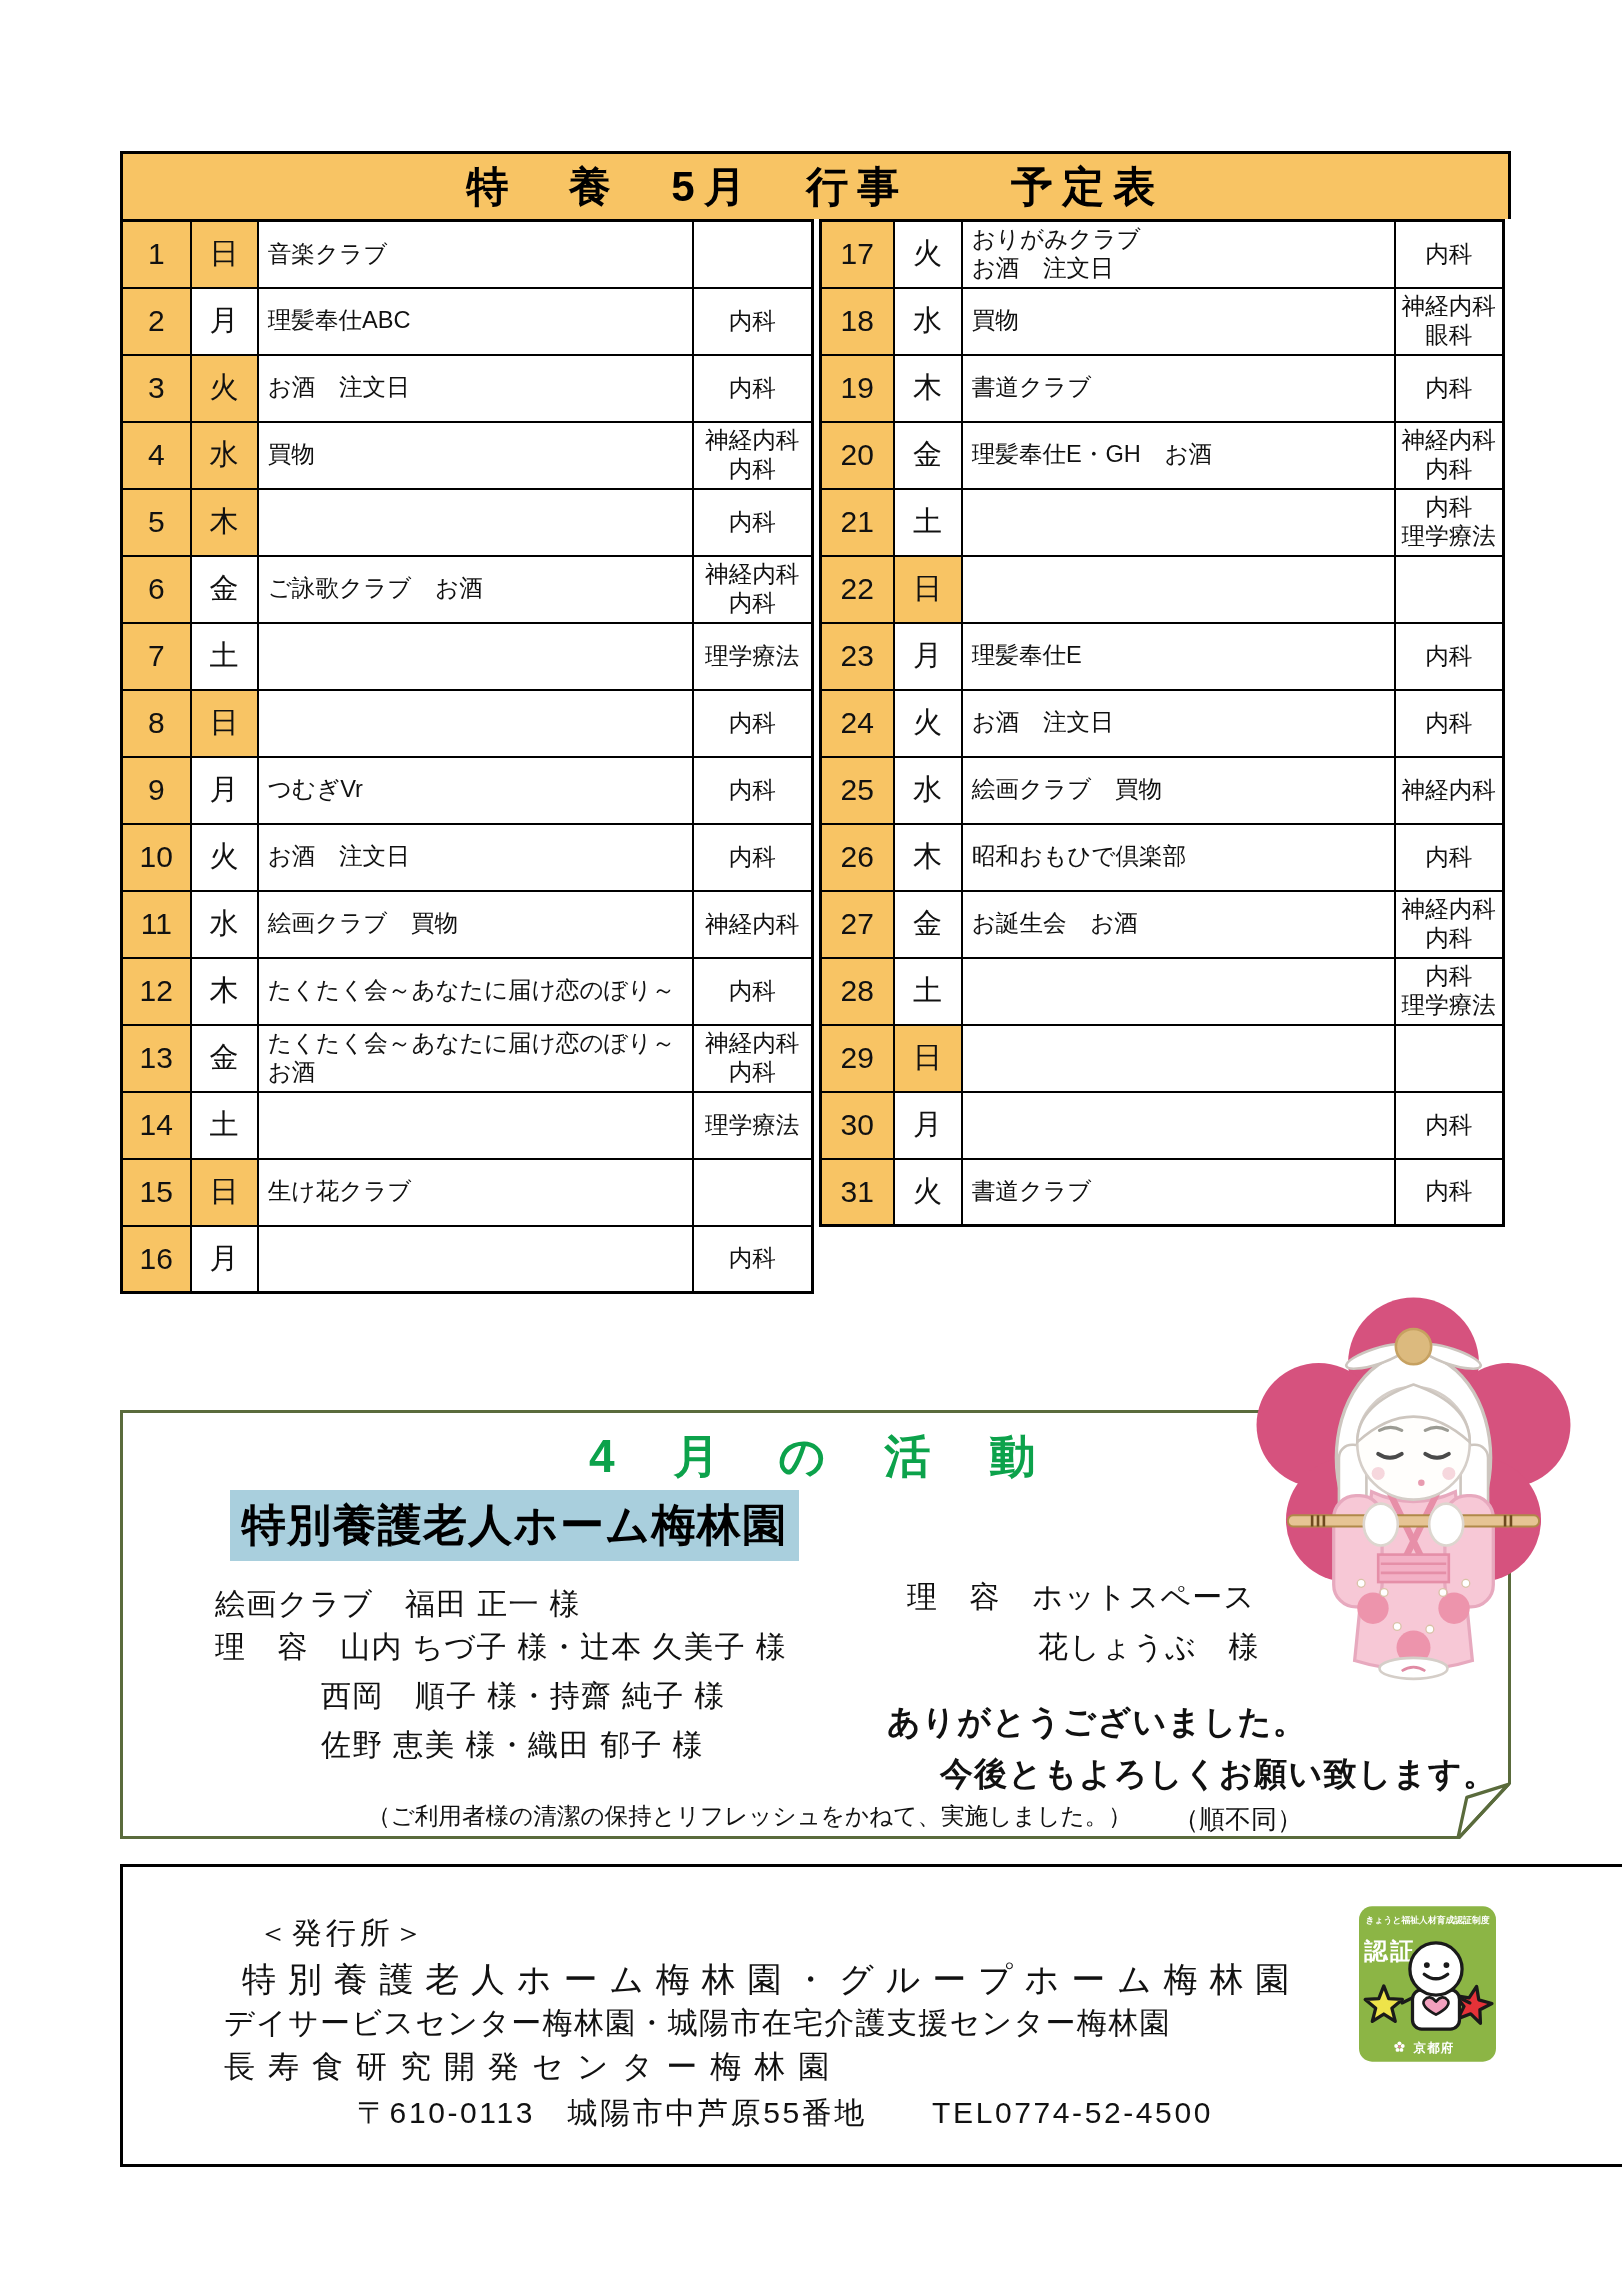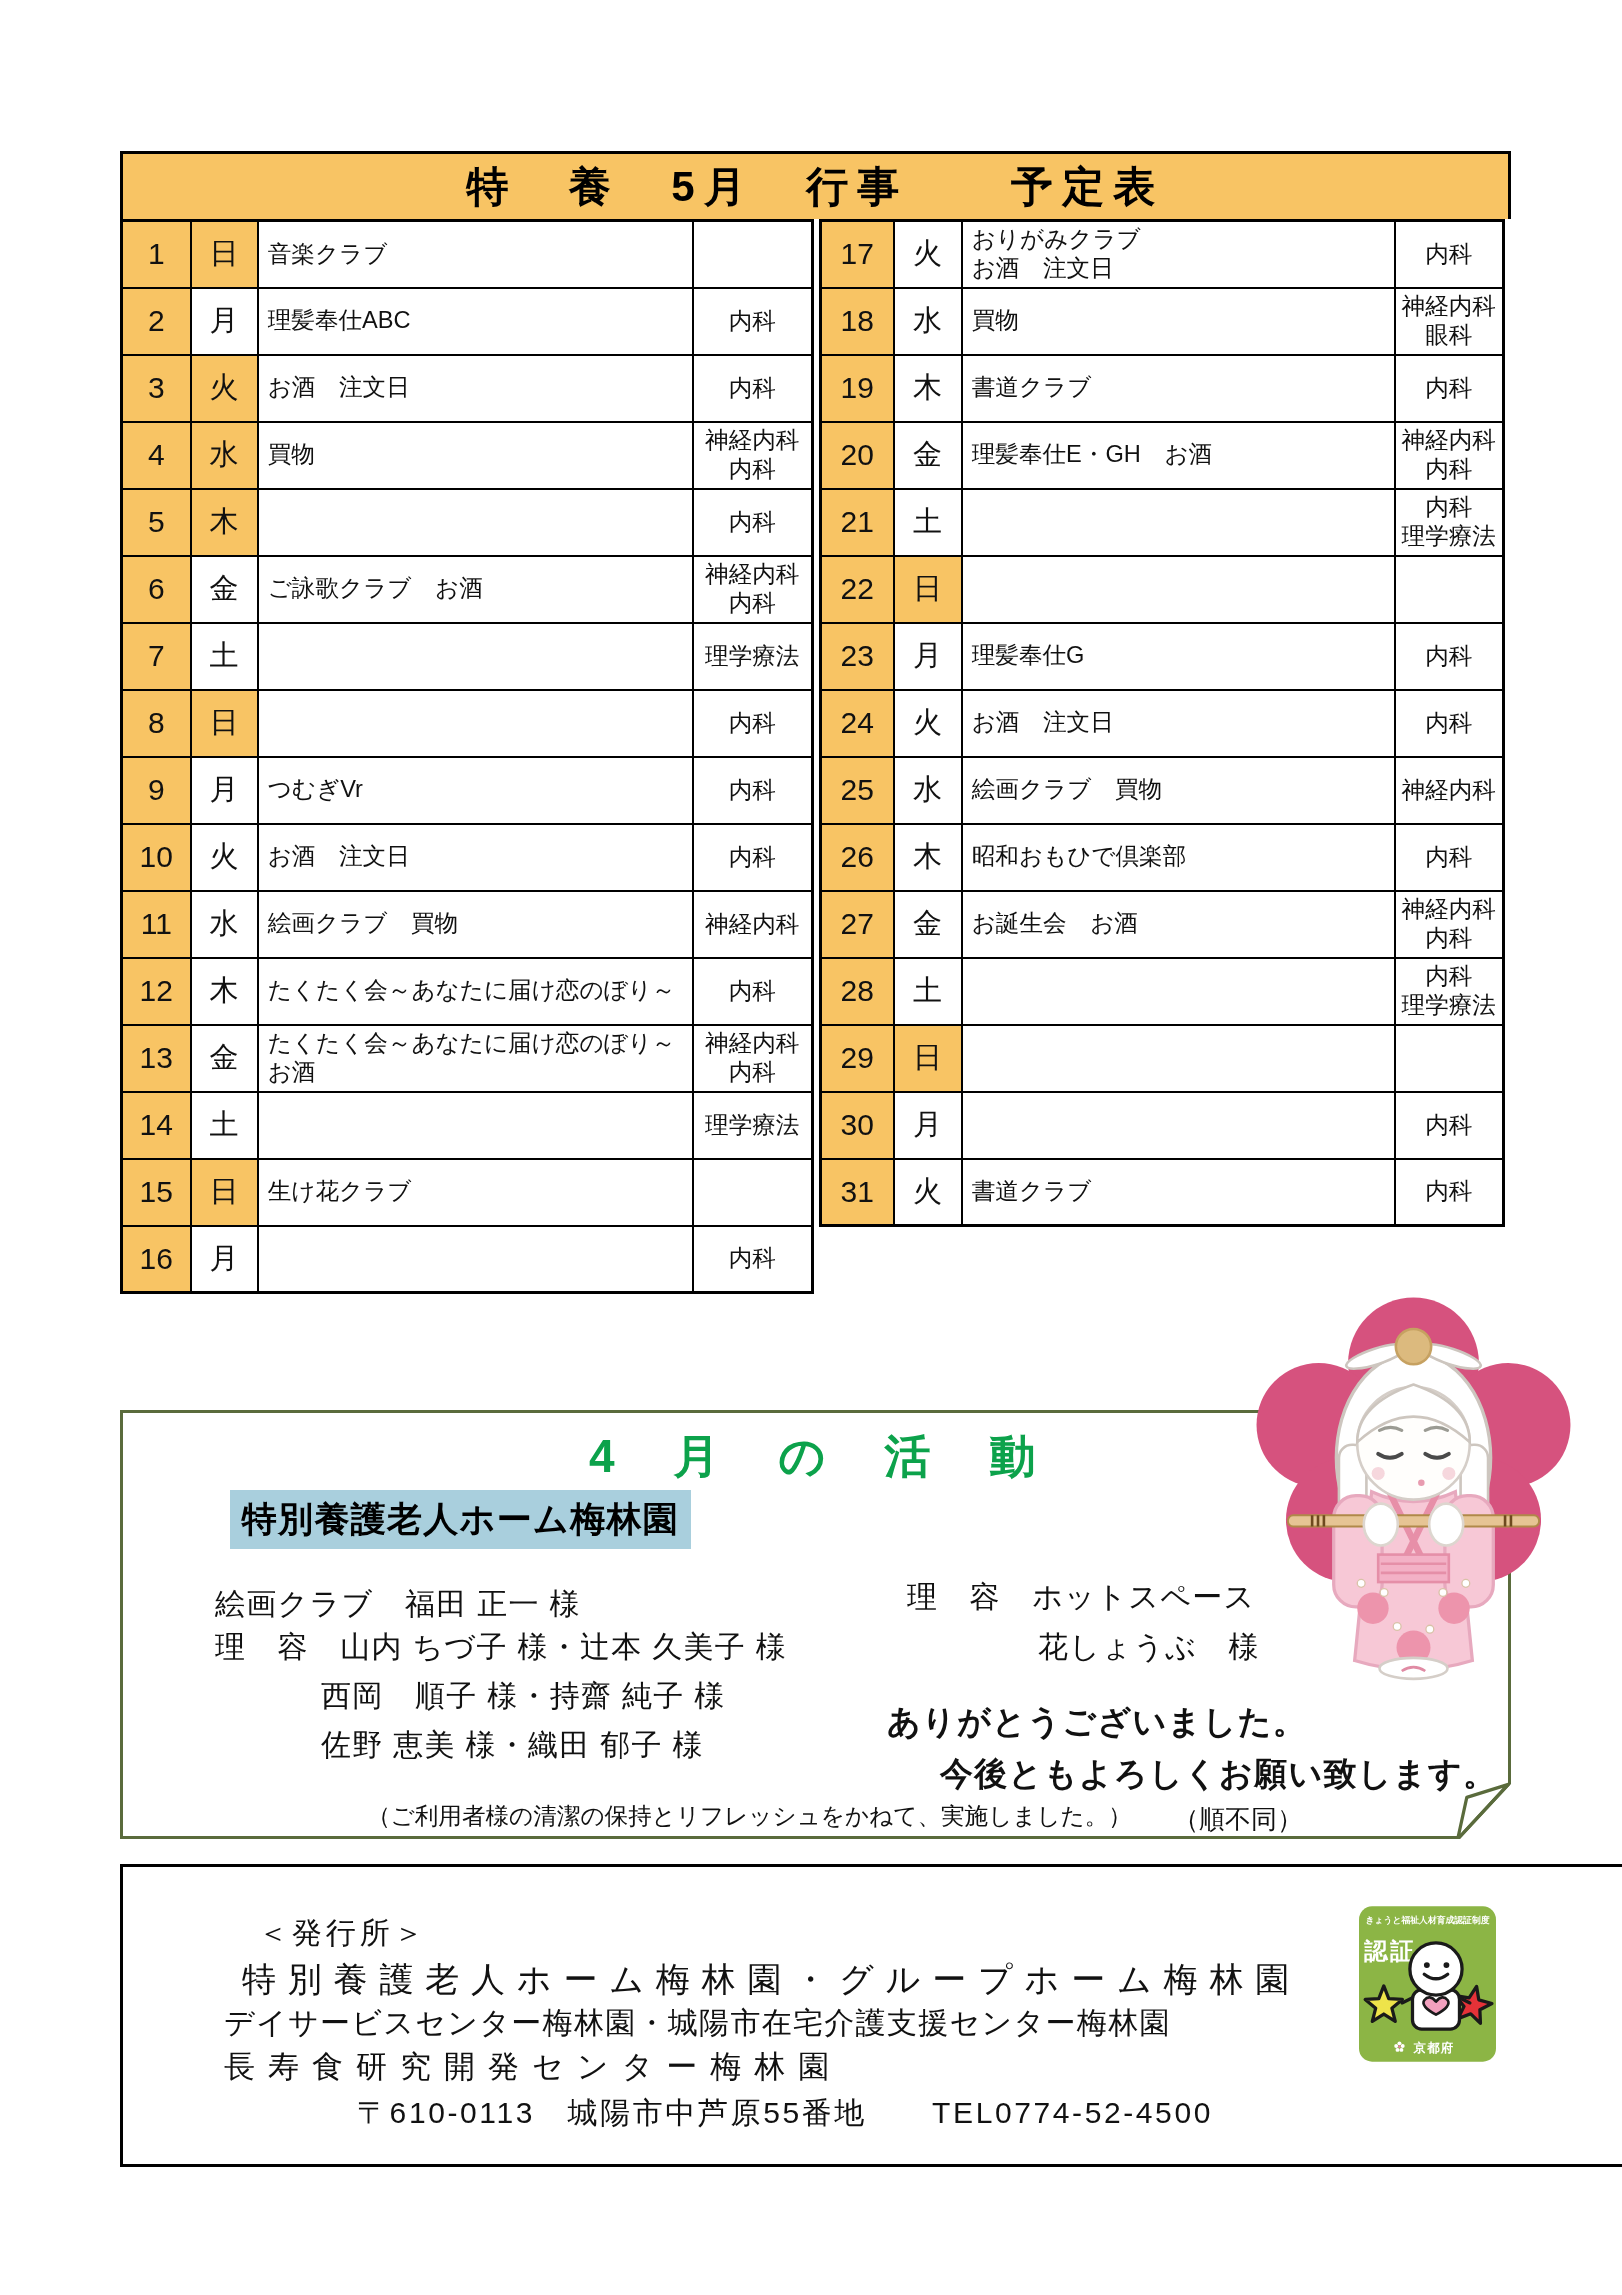--- a/index.html
+++ b/index.html
@@ -37,21 +37,21 @@
     position:absolute;left:120px;top:1410px;width:1391px;height:429px;
     box-sizing:border-box;border:3.3px solid #5A6B3C;background:#fff;
   }
   .activity .abs{position:absolute;}
   .act-title{
     left:0;top:13px;width:100%;text-align:center;
     color:#0CA24B;font-size:46px;font-weight:bold;letter-spacing:6.5px;
   }
   .act-facility{
     left:107px;top:77px;background:#A9CFDD;color:#000;
-    font-size:35px;font-weight:bold;letter-spacing:1.3px;padding:5.9px 11.8px;
+    font-size:44px;font-weight:bold;letter-spacing:1.3px;padding:5.9px 11.8px;
   }
   .nline{font-size:30px;letter-spacing:1.3px;white-space:nowrap;}
   .al0{left:92px;top:164px;margin-top:7px;}
   .al1{left:92px;top:214px;}
   .al2{left:198px;top:263px;}
   .al3{left:198px;top:312px;}
   .ar0{left:784px;top:164px;}
   .ar1{left:915px;top:214px;}
   .ar2{left:764px;top:287px;font-weight:bold;font-size:33px;}
   .ar3{left:817px;top:339px;font-weight:bold;font-size:33px;}
@@ -233,21 +233,21 @@
       </tr>
       <tr>
         <td class="c-day">22</td>
         <td class="c-wd holiday">日</td>
         <td class="c-ev"></td>
         <td class="c-md"></td>
       </tr>
       <tr>
         <td class="c-day">23</td>
         <td class="c-wd">月</td>
-        <td class="c-ev">理髪奉仕G</td>
+        <td class="c-ev">理髪奉仕E</td>
         <td class="c-md">内科</td>
       </tr>
       <tr>
         <td class="c-day">24</td>
         <td class="c-wd">火</td>
         <td class="c-ev">お酒　注文日</td>
         <td class="c-md">内科</td>
       </tr>
       <tr>
         <td class="c-day">25</td>

